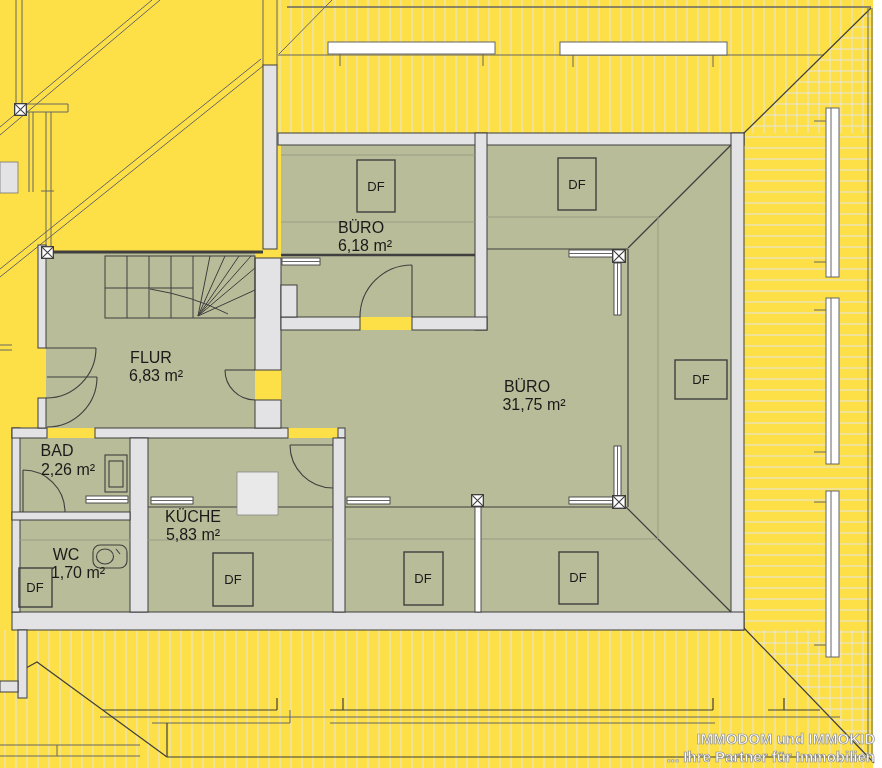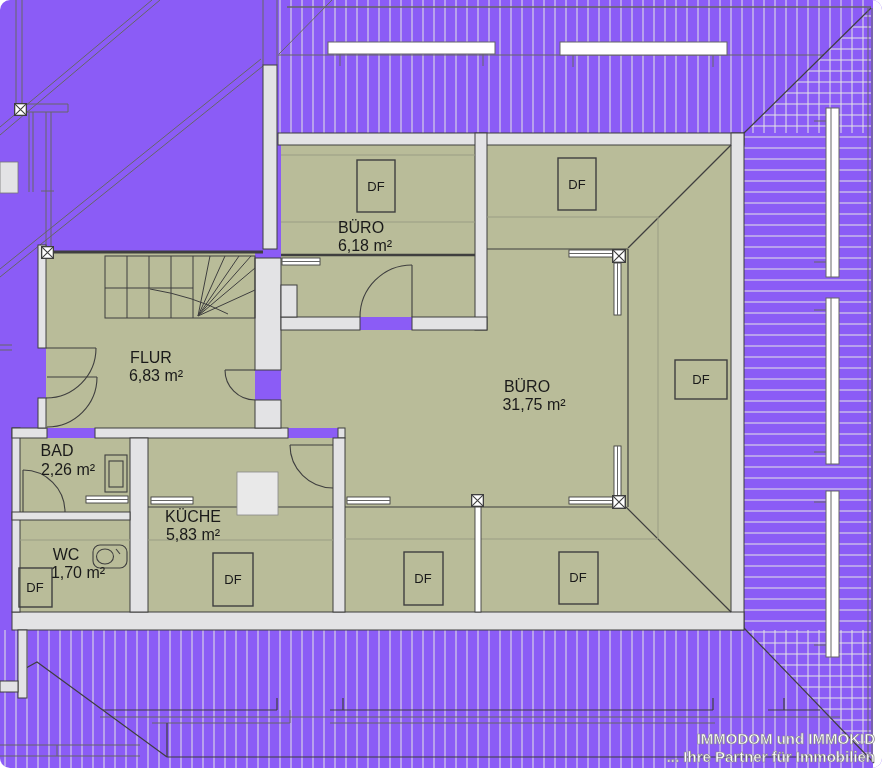--- a/index.html
+++ b/index.html
@@ -1,16 +1,16 @@
 <!DOCTYPE html>
 <html style="--room_fill: #b9bc99; --wall_fill: #e3e3e5; --wall_line: #3f3f3f; --faint_line: #9a9d84; --hatch: #e5e5e5; --outside_line: #666666; --text: #1a1a1a; --watermark: #8a8a8a; --chimney: #e9e9e9;"><head>
 <meta charset="utf-8">
 <style>
   html,body{margin:0;padding:0;background:#fff;}
-  .stage{width:882px;height:768px;position:relative;overflow:hidden;background:#8b5cf6;border-radius:10px;}
+  .stage{width:882px;height:768px;position:relative;overflow:hidden;background:#fde047;}
   svg{display:block;font-family:"Liberation Sans",sans-serif;}
   .hatchline{stroke:var(--hatch,#e5e5e5);stroke-width:1;}
   .room{fill:var(--room_fill,#b9bc99);}
   .wall{fill:var(--wall_fill,#e3e3e5);stroke:var(--wall_line,#3f3f3f);stroke-width:1;}
   .wallline{stroke:var(--wall_line,#3f3f3f);fill:none;}
   .thin{stroke:var(--wall_line,#3f3f3f);stroke-width:1.2;fill:none;}
   .faint{stroke:var(--faint_line,#999c82);stroke-width:1;fill:none;}
   .out{stroke:var(--outside_line,#666);fill:none;}
   .outbar{fill:#ffffff;stroke:var(--outside_line,#666);stroke-width:1;}
   .rad{fill:#ffffff;stroke:var(--wall_line,#3f3f3f);stroke-width:0.9;}

